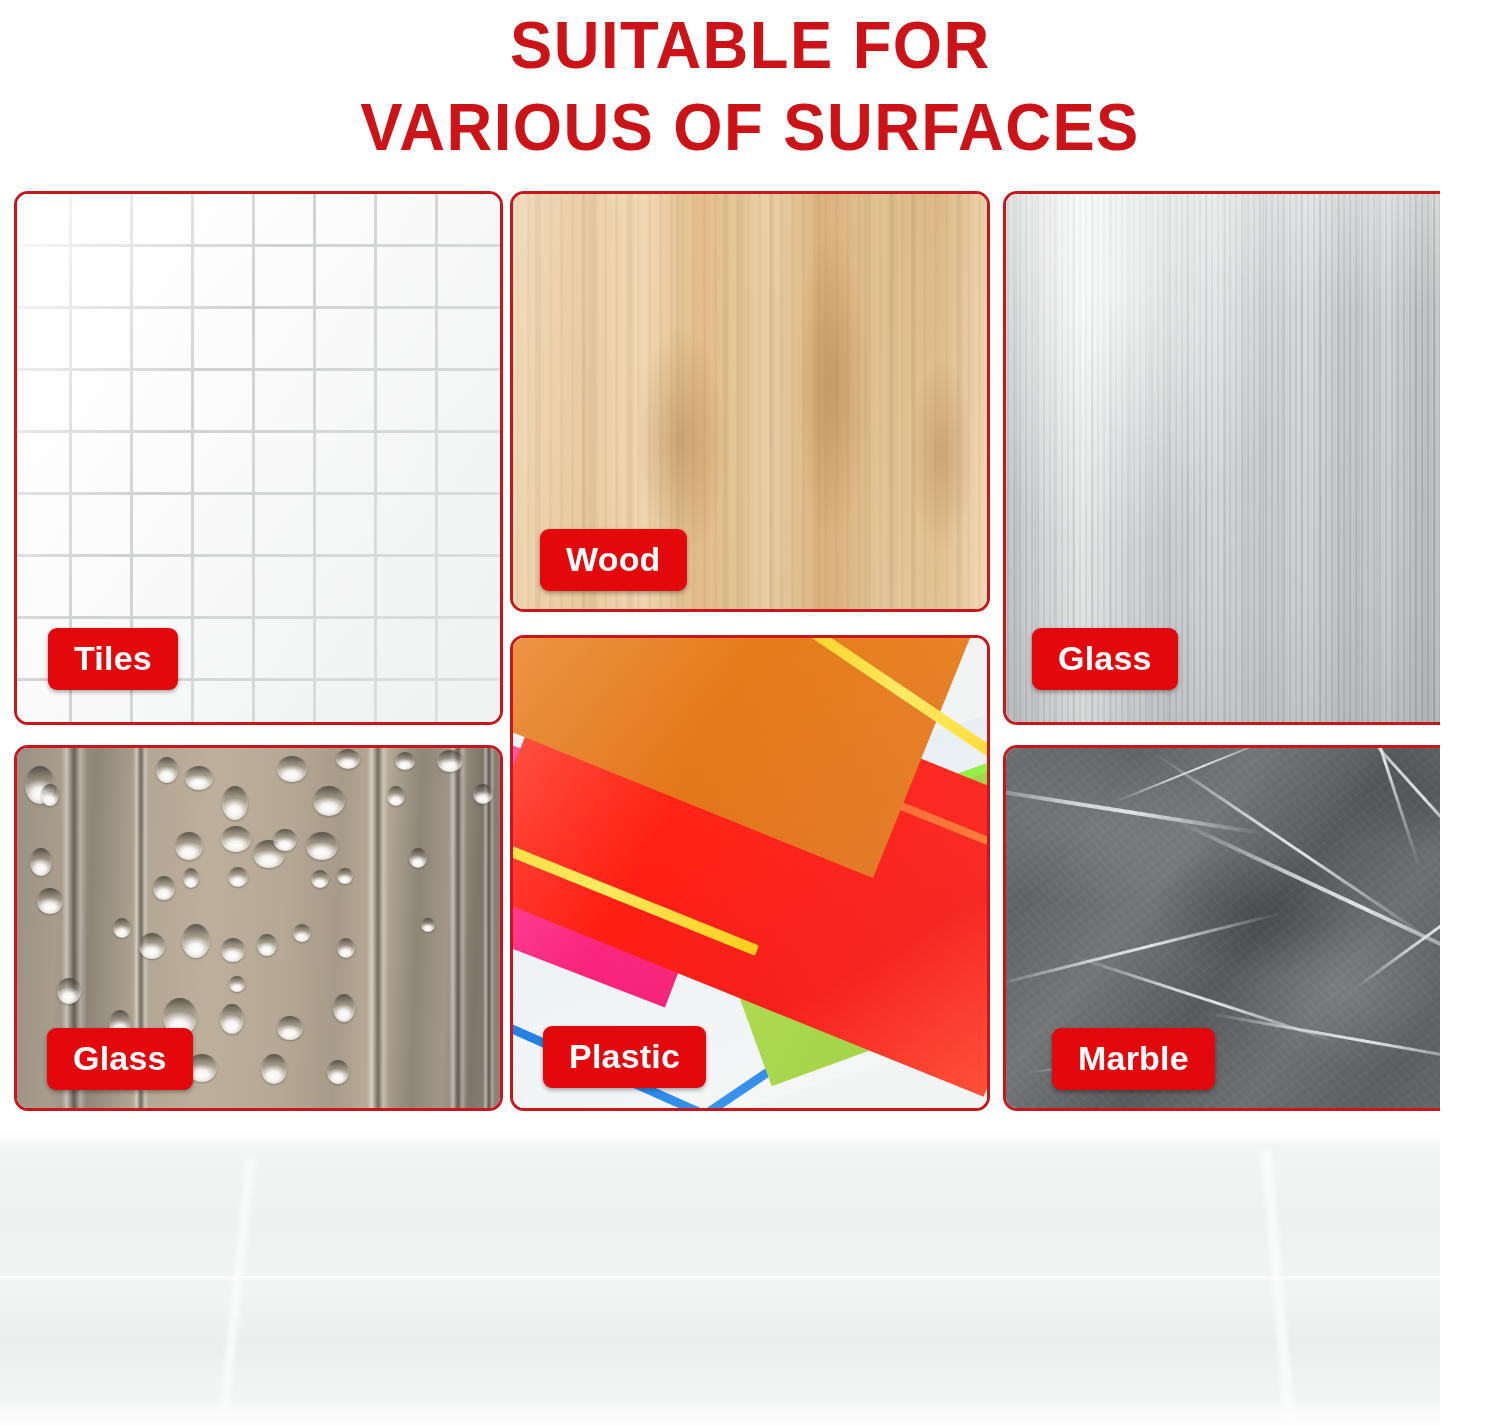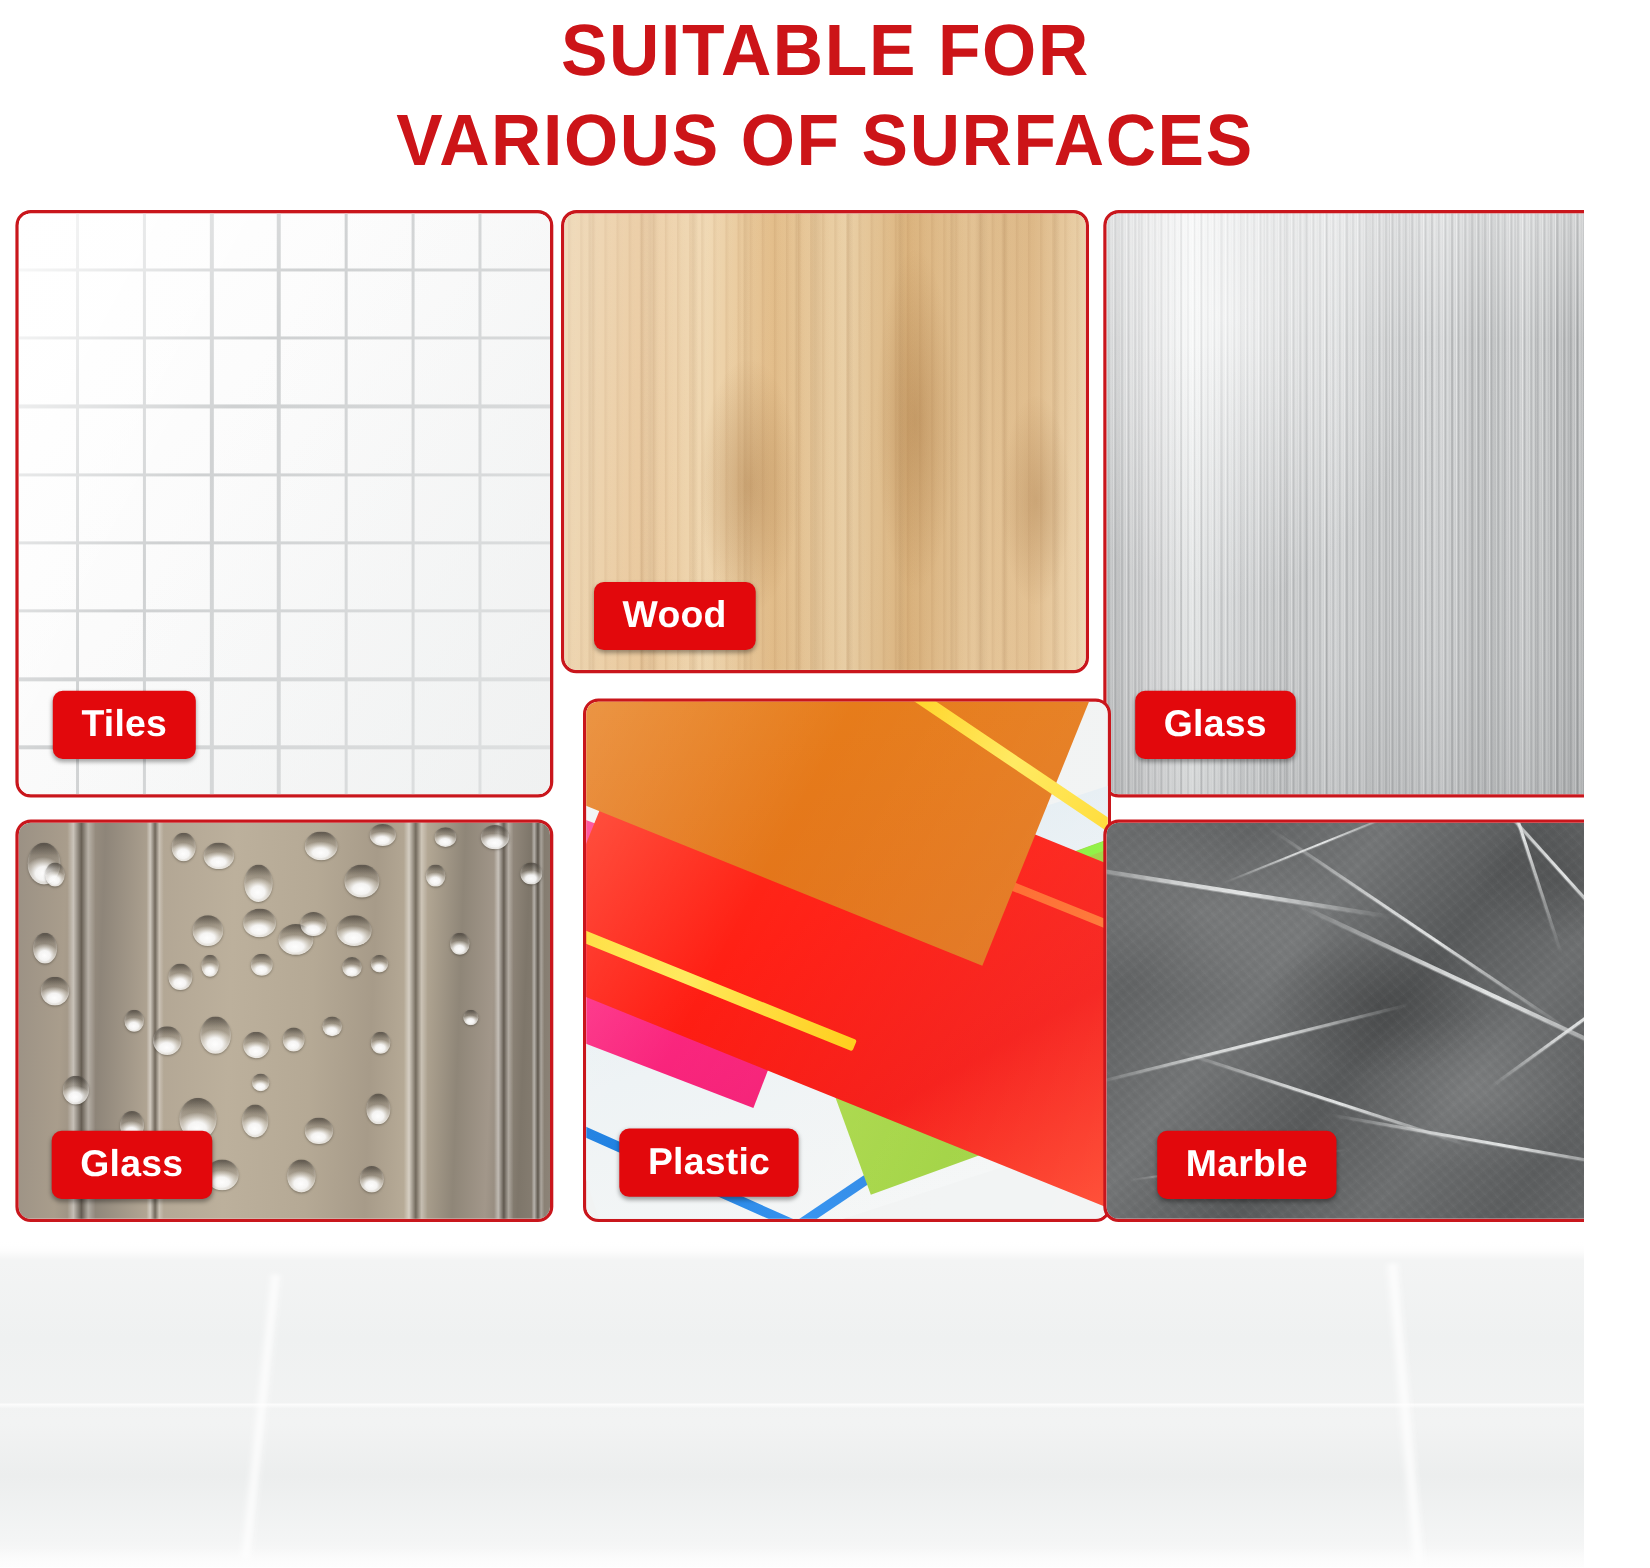--- a/index.html
+++ b/index.html
@@ -269,21 +269,21 @@
     <div class="drop" style="left:98px;top:296px;width:28px;height:32px;"></div>
     <div class="drop" style="left:170px;top:306px;width:30px;height:28px;"></div>
     <div class="drop" style="left:244px;top:306px;width:26px;height:30px;"></div>
     <div class="drop" style="left:310px;top:312px;width:22px;height:24px;"></div>
     <div class="drop" style="left:392px;top:100px;width:18px;height:20px;"></div>
     <div class="drop" style="left:404px;top:170px;width:14px;height:14px;"></div>
 
     <div class="badge" style="left:30px;bottom:18px;">Glass</div>
   </div>
 
-  <div class="panel" style="left:510px;top:635px;width:480px;height:476px;margin-left:20px;">
+  <div class="panel" style="left:510px;top:635px;width:480px;height:476px;">
     <div class="tex plastic-bg"></div>
 
     <div class="sheet" style="left:-60px;top:250px;width:640px;height:300px;
         background:linear-gradient(180deg,#e6eef3 0%,#eef3f5 40%,#f4f6f6 100%);
         transform:rotate(-18deg);transform-origin:0 0;"></div>
 
     <div class="sheet" style="left:-20px;top:378px;width:300px;height:9px;
         background:linear-gradient(90deg,#1E7FE0,#2E90F0);
         transform:rotate(24deg);transform-origin:0 50%;border-radius:2px;"></div>
     <div class="sheet" style="left:195px;top:470px;width:330px;height:9px;

